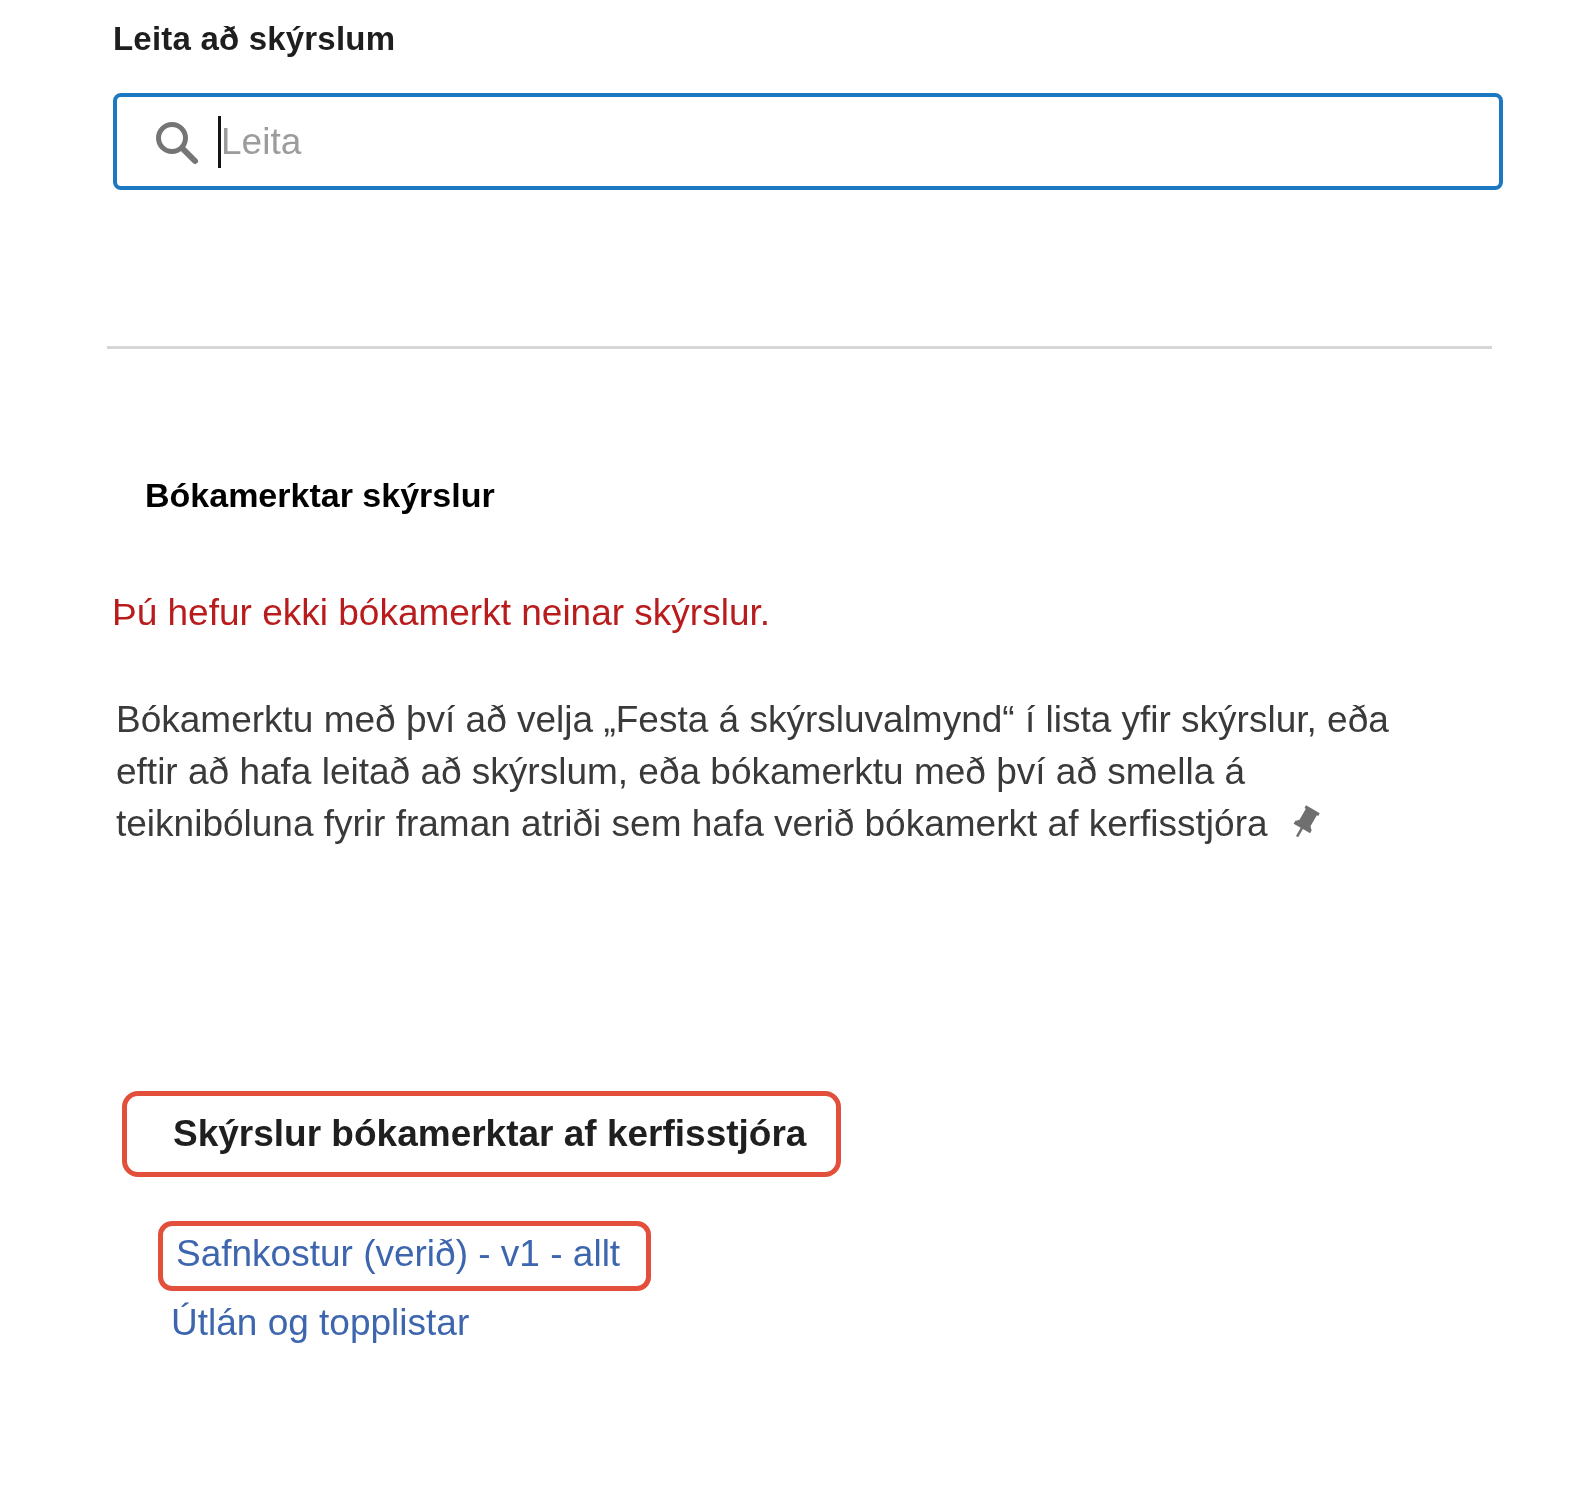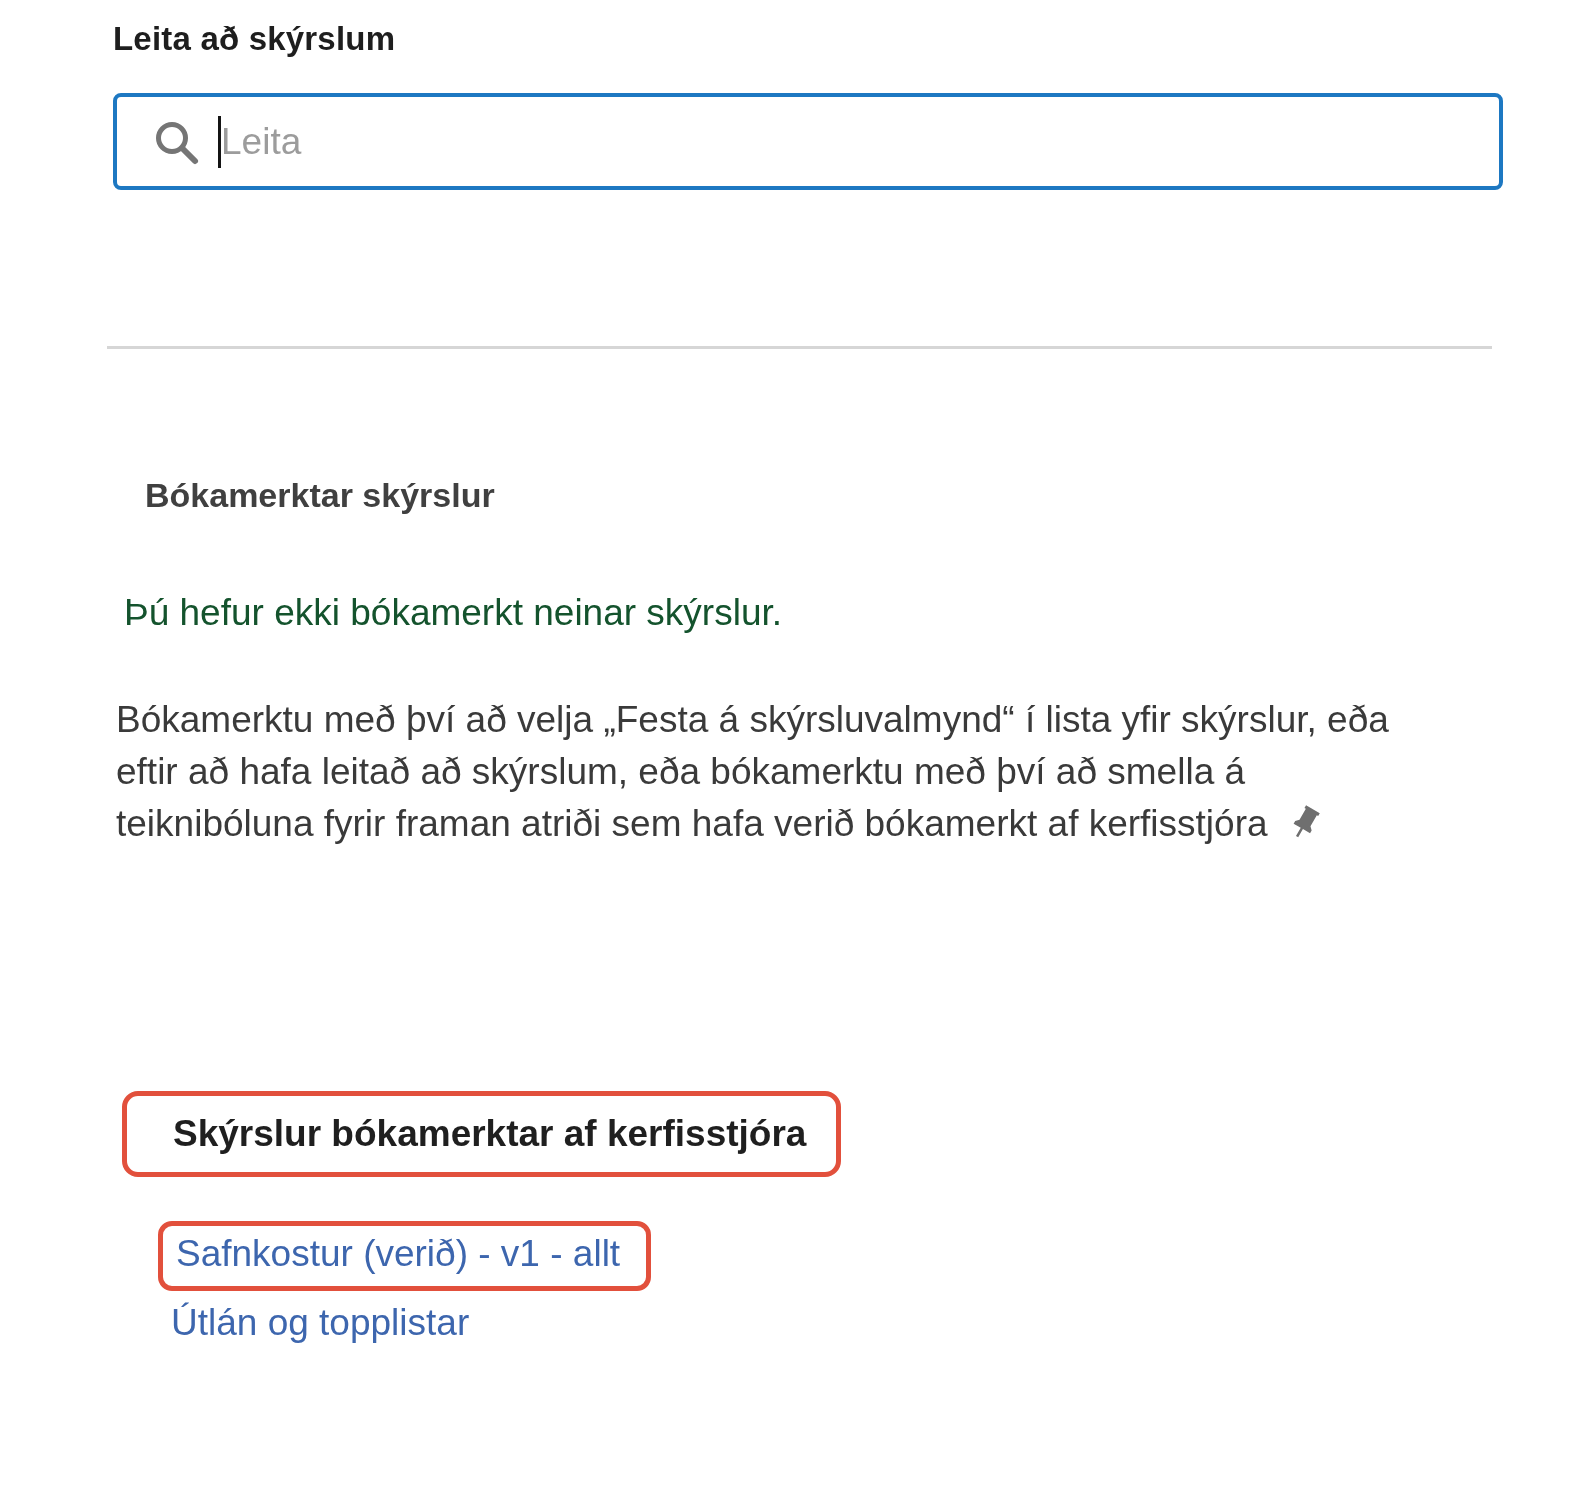--- a/index.html
+++ b/index.html
@@ -78,28 +78,28 @@
     background: #d6d6d6;
   }
 
   
   .bm-heading {
     position: absolute;
     left: 145px;
     top: 476px;
     font-size: 34px;
     font-weight: bold;
-    color: #404040;
+    color: #000000;
   }
   .empty-message {
     position: absolute;
-    left: 124px;
+    left: 112px;
     top: 592px;
     font-size: 37px;
-    color: #14532d;
+    color: #b91c1c;
   }
   .instructions {
     position: absolute;
     left: 116px;
     top: 694px;
     width: 1330px;
     font-size: 37px;
     line-height: 52px;
     color: #3a3a3a;
   }

